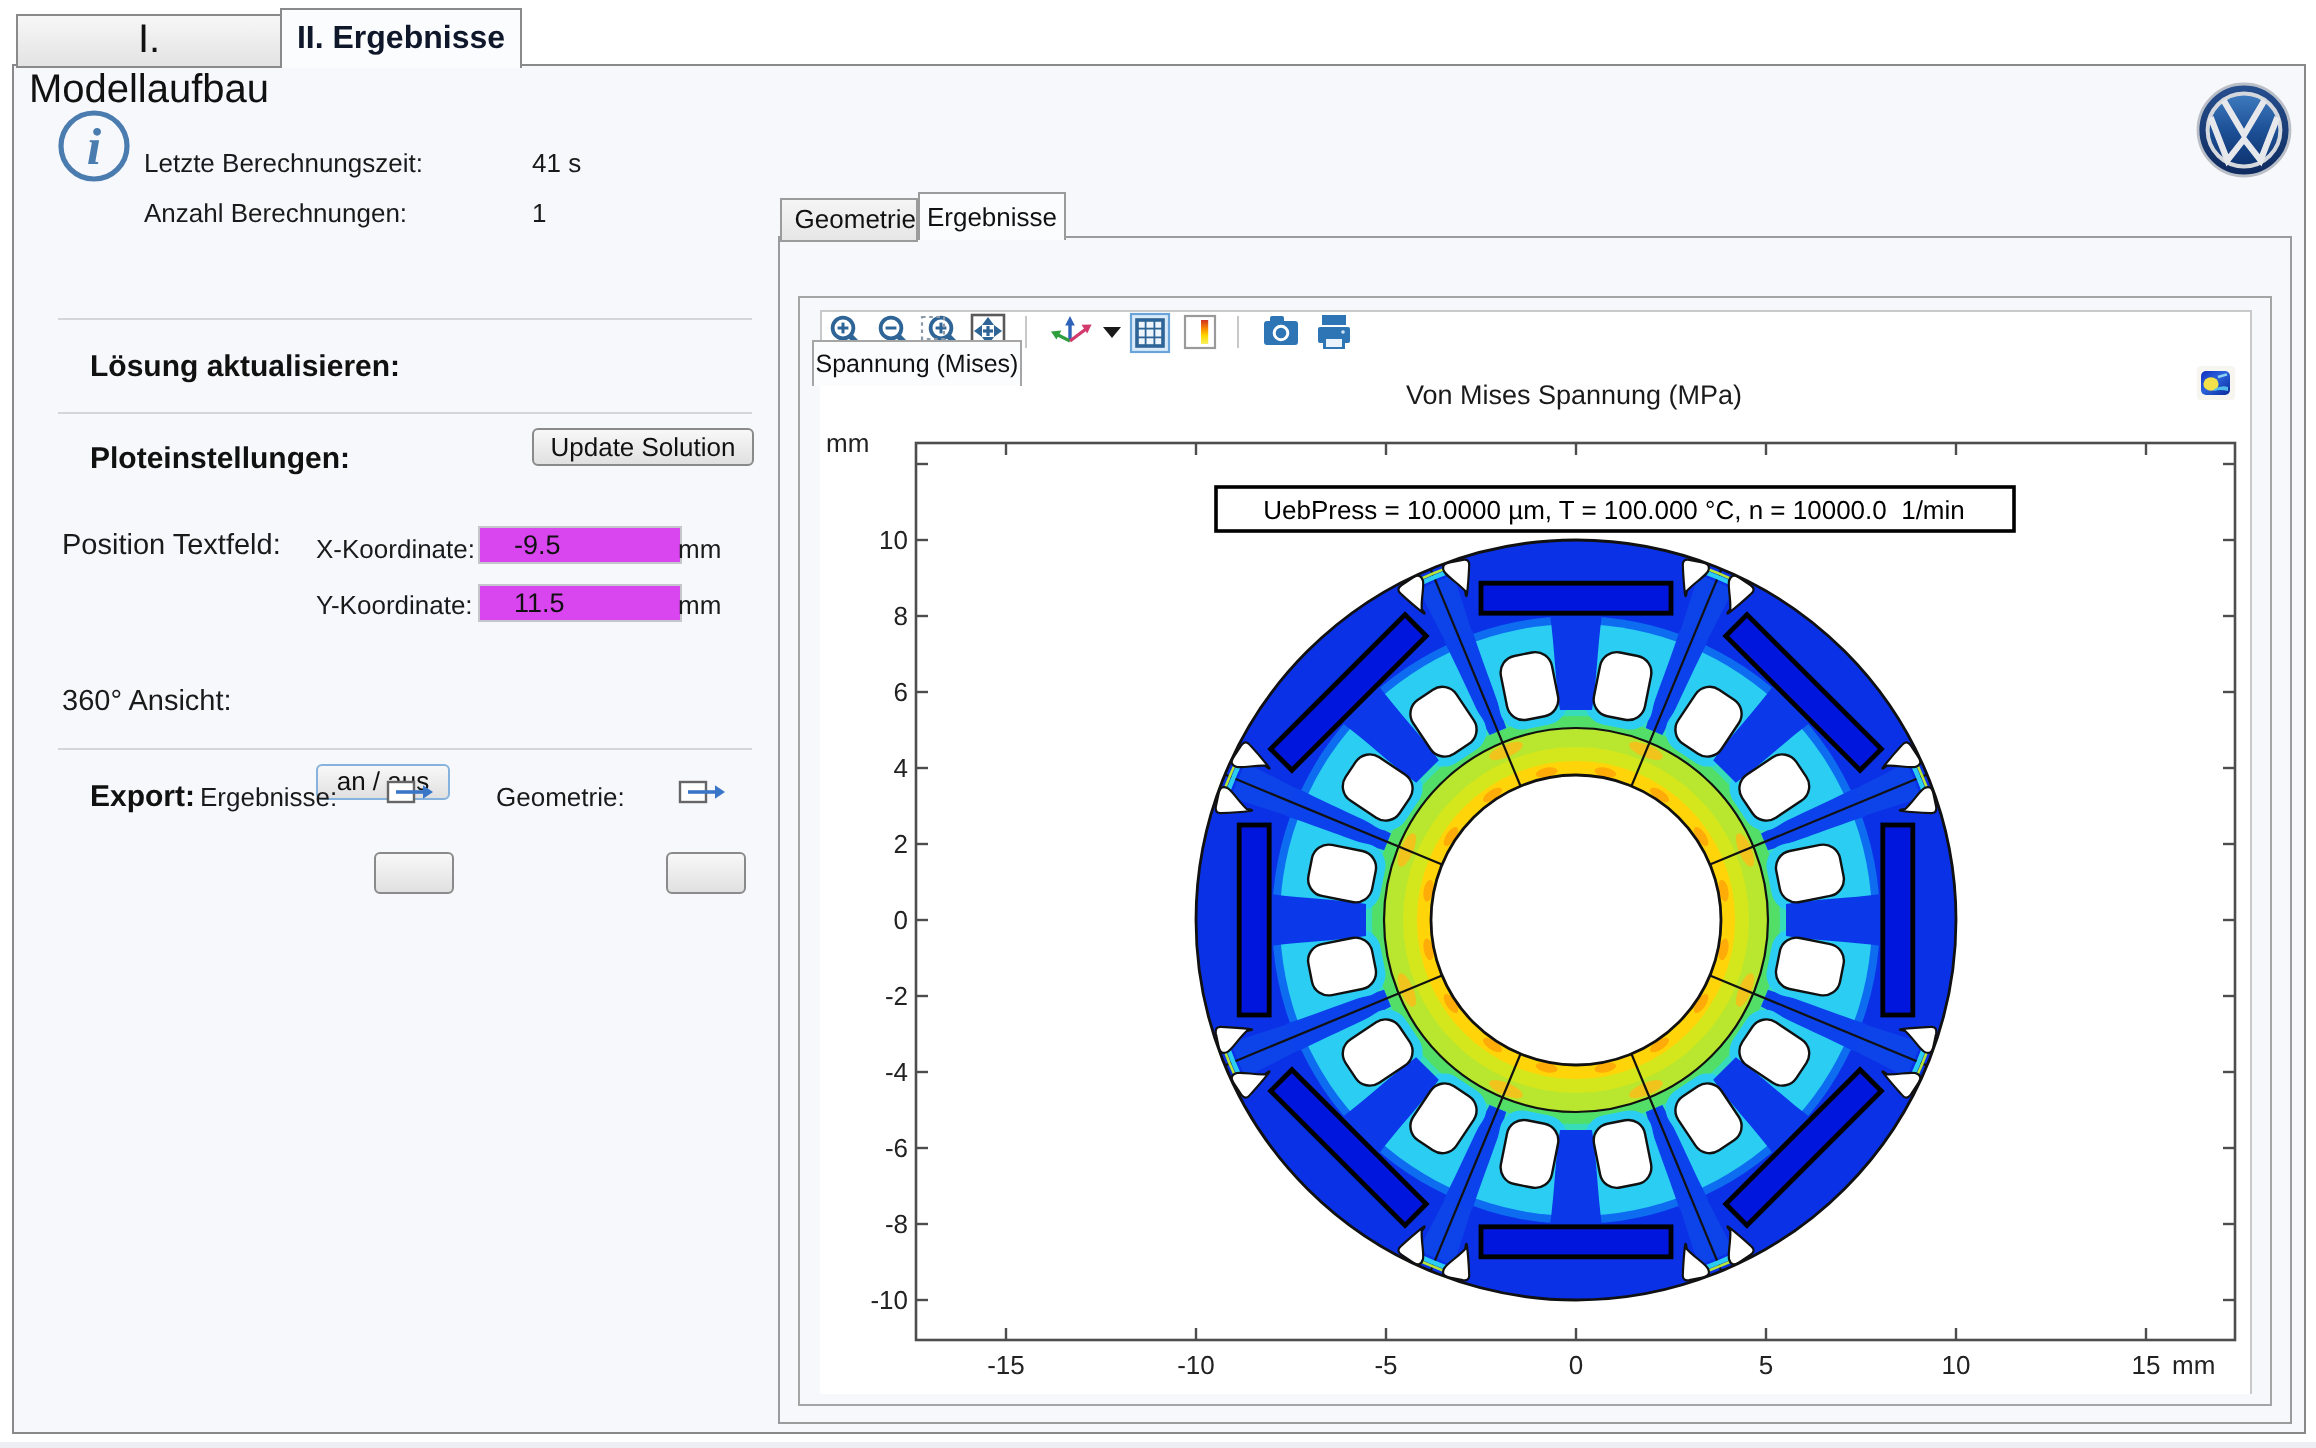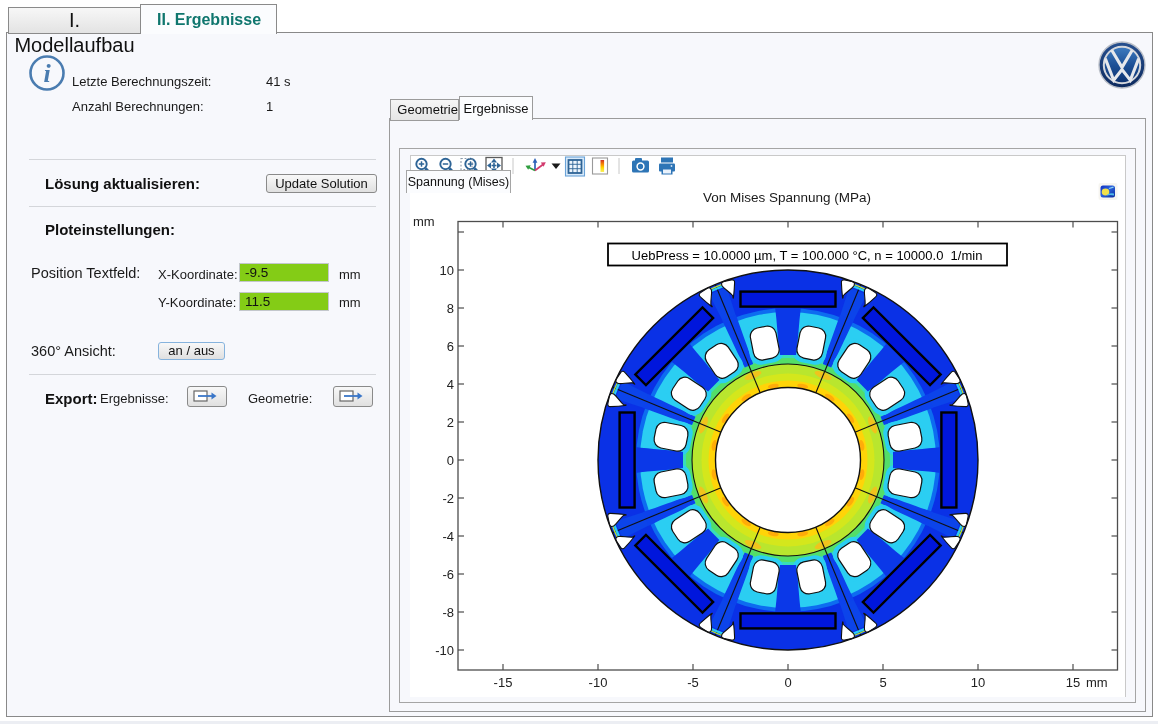--- a/index.html
+++ b/index.html
@@ -3,28 +3,28 @@
 <meta charset="utf-8">
 <style>
 html,body{margin:0;padding:0;width:1158px;height:724px;background:#ffffff;
   font-family:"Liberation Sans",sans-serif;overflow:hidden;}
 .abs{position:absolute;}
 #panel{left:6px;top:32px;width:1145px;height:683px;border:1px solid #898989;background:#f7f8fc;}
 .tab1{left:8px;top:7px;width:131px;height:25px;background:linear-gradient(#f7f7f7,#e3e3e3);
   border:1px solid #8a8a8a;z-index:3;font-weight:normal;font-size:20px;color:#111;
   text-align:center;line-height:25px;}
 .tab2{left:140px;top:4px;width:119px;height:29px;background:#fbfcfe;border:1px solid #8a8a8a;
-  border-bottom:none;z-index:5;font-weight:bold;font-size:16px;color:#0f766e;line-height:29px;padding-left:16px;}
+  border-bottom:none;z-index:5;font-weight:bold;font-size:16px;color:#0f172a;text-align:center;line-height:29px;}
 .sep{left:29px;width:347px;height:1px;background:#d4d6da;}
 .lbl{font-size:13px;color:#1a1a1a;}
 .h1{font-size:15px;font-weight:bold;color:#111;margin-left:16px;}
 .und{font-size:14.5px;color:#1a1a1a;}
 .btn{background:linear-gradient(#f8f8f8,#e0e0e0);border:1px solid #8a8a8a;border-radius:3px;
-  font-size:13px;color:#111;text-align:center;}
-.inp{background:#84cc16;border:1px solid #c3c7cc;font-size:13.5px;color:#111;padding-left:5px;
+  font-size:13px;color:#111;text-align:center;margin-top:40px;}
+.inp{background:#d946ef;border:1px solid #c3c7cc;font-size:13.5px;color:#111;padding-left:17px;
   display:flex;align-items:center;}
 
 #opanel{left:389px;top:118px;width:755px;height:592px;border:1px solid #9b9b9b;}
 #rtab1{left:390px;top:99px;width:67px;height:20px;background:linear-gradient(#f5f5f5,#e6e6e6);
   border:1px solid #9b9b9b;font-size:13px;color:#111;text-align:right;line-height:20px;z-index:2;}
 #rtab2{left:459px;top:96px;width:72px;height:23px;background:#fbfcfe;border:1px solid #9b9b9b;
   border-bottom:none;font-size:13px;color:#111;text-align:center;line-height:23px;z-index:4;}
 #ipanel{left:399px;top:148px;width:735px;height:553px;border:1px solid #a5a5a5;}
 #itab{left:406px;top:126px;width:103px;height:22px;background:#fbfcfe;border:1px solid #a5a5a5;
   border-bottom:none;font-size:12.5px;color:#111;text-align:center;line-height:22px;z-index:4;white-space:nowrap;margin-top:44px;}

